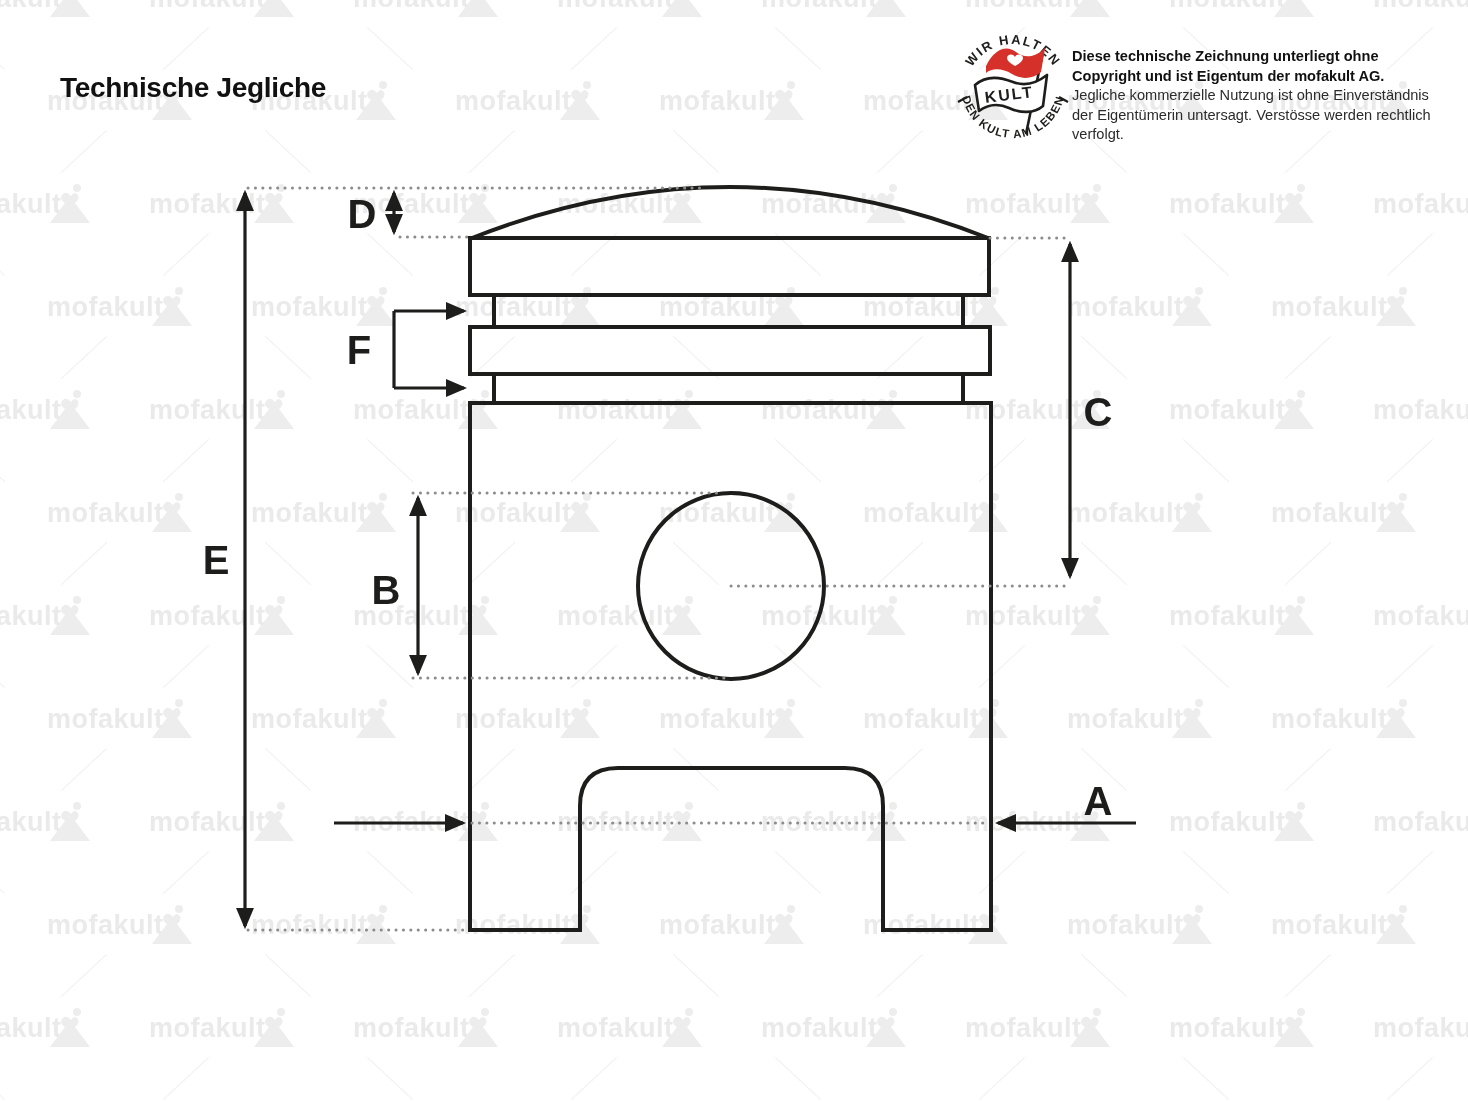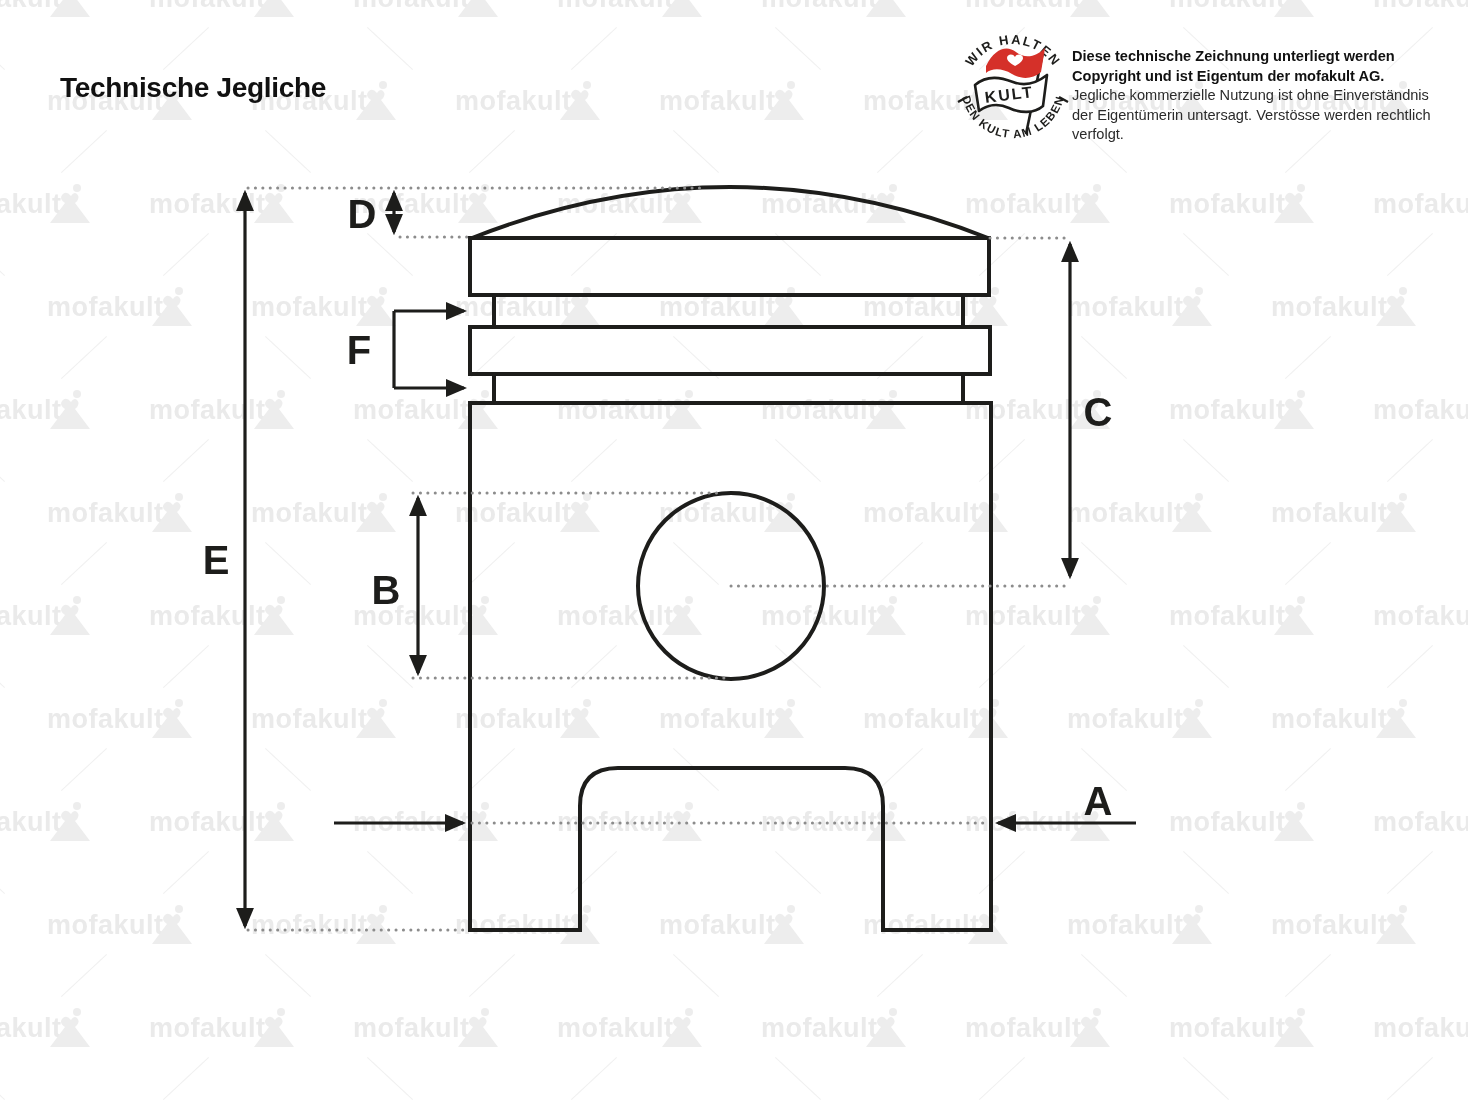--- a/index.html
+++ b/index.html
@@ -534,21 +534,21 @@
   <path d="M97,30 L80,112" stroke="#1d1d1b" stroke-width="2.6" fill="none"></path>
 
   <path d="M40,44 C49,26 61,23 70,30 C80,38 91,34 99,26 L95,50 C86,58 74,57 66,52 C56,46 46,46 40,51 Z" fill="#d53029"></path>
   <path d="M69,35 c-2,-4 -8,-3 -8,1 c0,4 8,8 8,8 c0,0 8,-4 8,-8 c0,-4 -6,-5 -8,-1 Z" fill="#ffffff"></path>
 
   <path d="M29,63 C42,52 56,56 67,60 C80,65 92,60 101,53 L97,84 C88,92 74,91 63,86 C52,81 41,83 33,89 Z" fill="#ffffff" stroke="#1d1d1b" stroke-width="2.6" stroke-linejoin="round"></path>
   <text class="logo-arc" x="64" y="78" font-size="16" letter-spacing="2" text-anchor="middle" transform="rotate(-7 64 78)">KULT</text>
 </svg>
 
 <div id="copyright-note">
-  <span class="cr-bold">Diese technische Zeichnung unterliegt werden Copyright und ist Eigentum der mofakult AG.</span><span> Jegliche kommerzielle Nutzung ist ohne Einverständnis der Eigentümerin untersagt. Verstösse werden rechtlich verfolgt.</span>
+  <span class="cr-bold">Diese technische Zeichnung unterliegt ohne Copyright und ist Eigentum der mofakult AG.</span><span> Jegliche kommerzielle Nutzung ist ohne Einverständnis der Eigentümerin untersagt. Verstösse werden rechtlich verfolgt.</span>
 </div>
 
 <svg id="drawing-svg" width="1468" height="1101" viewBox="0 0 1468 1101">
   <defs>
     <marker id="ah" viewBox="0 0 10 10" refX="8.5" refY="5" markerWidth="6.8" markerHeight="6.8" orient="auto-start-reverse">
       <path d="M0,0.8 L10,5 L0,9.2 Z" fill="#1d1d1b"></path>
     </marker>
   </defs>
 
   <g>

